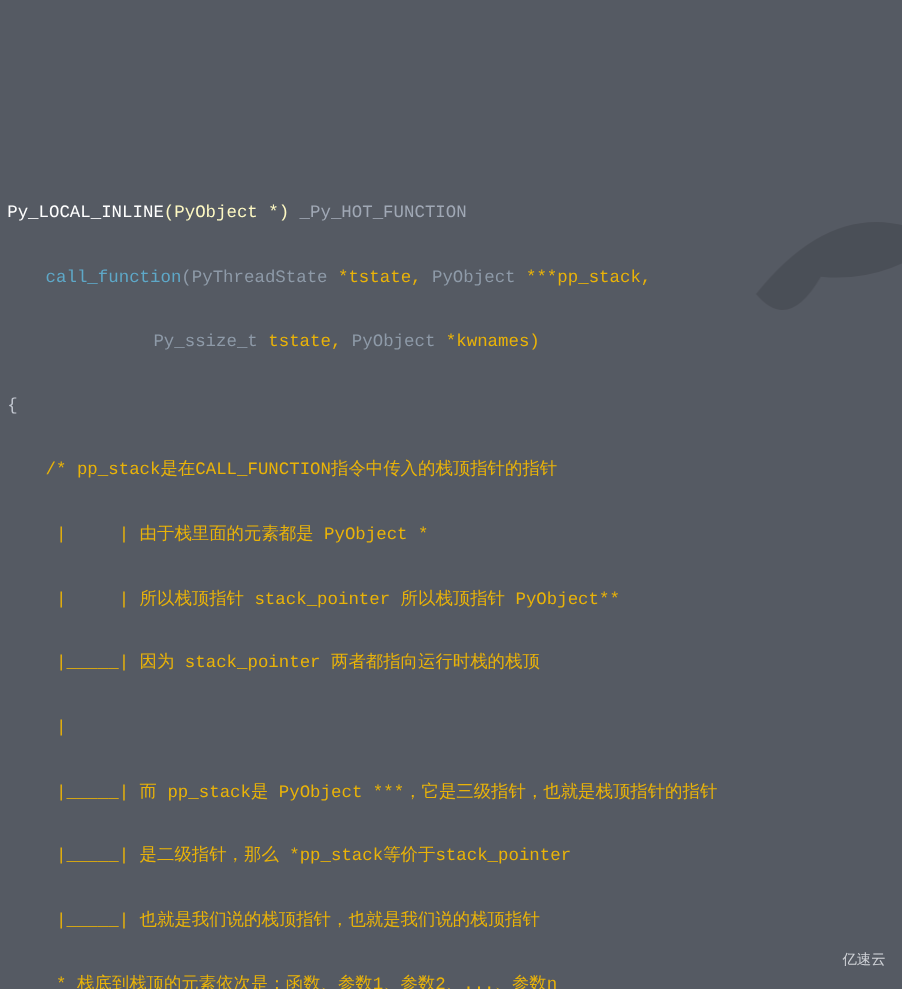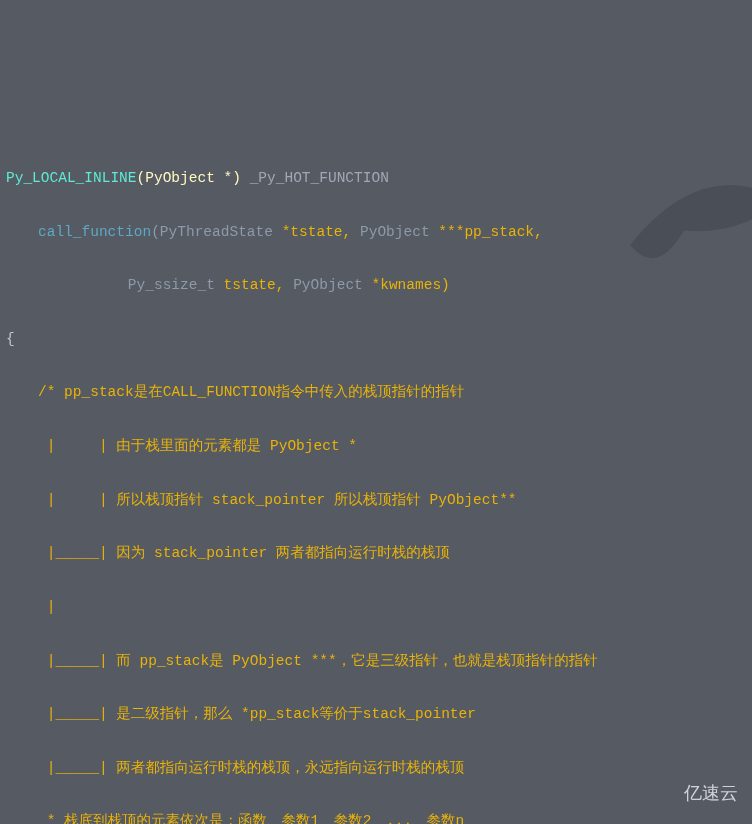--- a/index.html
+++ b/index.html
@@ -8,21 +8,21 @@
   font-family: "Consolas", "Monaco", "Courier New", monospace;
   font-size: 14.5px;
   line-height: 1.85;
   color: #c0c5ce;
   padding: 4px 6px 12px 6px;
   white-space: pre;
   overflow-x: hidden;
   width: 752px;
 }
 .line { display: block; }
-.macro   { color: #5eead4; }
+.macro   { color: #ffffff; }
 .func    { color: #5ea8c8; margin-left: 32px; }
 .paren   { color: #fef9c3; }
 .type    { color: #8e9aa8; }
 .ident   { color: #eab308; }
 .cmt     { color: #eab308; }
 .punct   { color: #c0c5ce; }
 .sizet   { color: #8e9aa8; }
 .hot     { color: #a0a8b5; }
 .ind1 { padding-left: 32px; }
 
@@ -36,21 +36,21 @@
   opacity: 0.85;
 }
 .cloud {
   width: 34px;
   height: 22px;
   position: relative;
 }
 .wm-text {
   color: #e6e8ec;
   font-family: "Microsoft YaHei", sans-serif;
-  font-size: 18px;
+  font-size: 12px;
   margin-left: 37px;
 }
 .deco {
   position: fixed;
   right: -40px;
   top: 110px;
   width: 180px;
   height: 180px;
   opacity: 0.12;
   pointer-events: none;
@@ -71,21 +71,21 @@
 <div class="line"><span class="func">call_function</span><span class="type">(PyThreadState </span><span class="ident">*tstate, </span><span class="type">PyObject </span><span class="ident">***pp_stack,</span></div>
 <div class="line"><span>              </span><span class="sizet">Py_ssize_t </span><span class="ident">tstate, </span><span class="type">PyObject </span><span class="ident">*kwnames)</span></div>
 <div class="line"><span class="punct">{</span></div>
 <div class="line ind1 cmt">/* pp_stack是在CALL_FUNCTION指令中传入的栈顶指针的指针</div>
 <div class="line ind1 cmt"> |     | 由于栈里面的元素都是 PyObject *</div>
 <div class="line ind1 cmt"> |     | 所以栈顶指针 stack_pointer 所以栈顶指针 PyObject**</div>
 <div class="line ind1 cmt"> |_____| 因为 stack_pointer 两者都指向运行时栈的栈顶</div>
 <div class="line ind1 cmt"> |</div>
 <div class="line ind1 cmt"> |_____| 而 pp_stack是 PyObject ***，它是三级指针，也就是栈顶指针的指针</div>
 <div class="line ind1 cmt"> |_____| 是二级指针，那么 *pp_stack等价于stack_pointer</div>
-<div class="line ind1 cmt"> |_____| 两者都指向运行时栈的栈顶，永远指向运行时栈的栈顶</div>
+<div class="line ind1 cmt"> |_____| 也就是我们说的栈顶指针，也就是我们说的栈顶指针</div>
 <div class="line ind1 cmt"> * 栈底到栈顶的元素依次是：函数、参数1、参数2、...、参数n</div>
 
 
 
 
 
 
 
 
 

